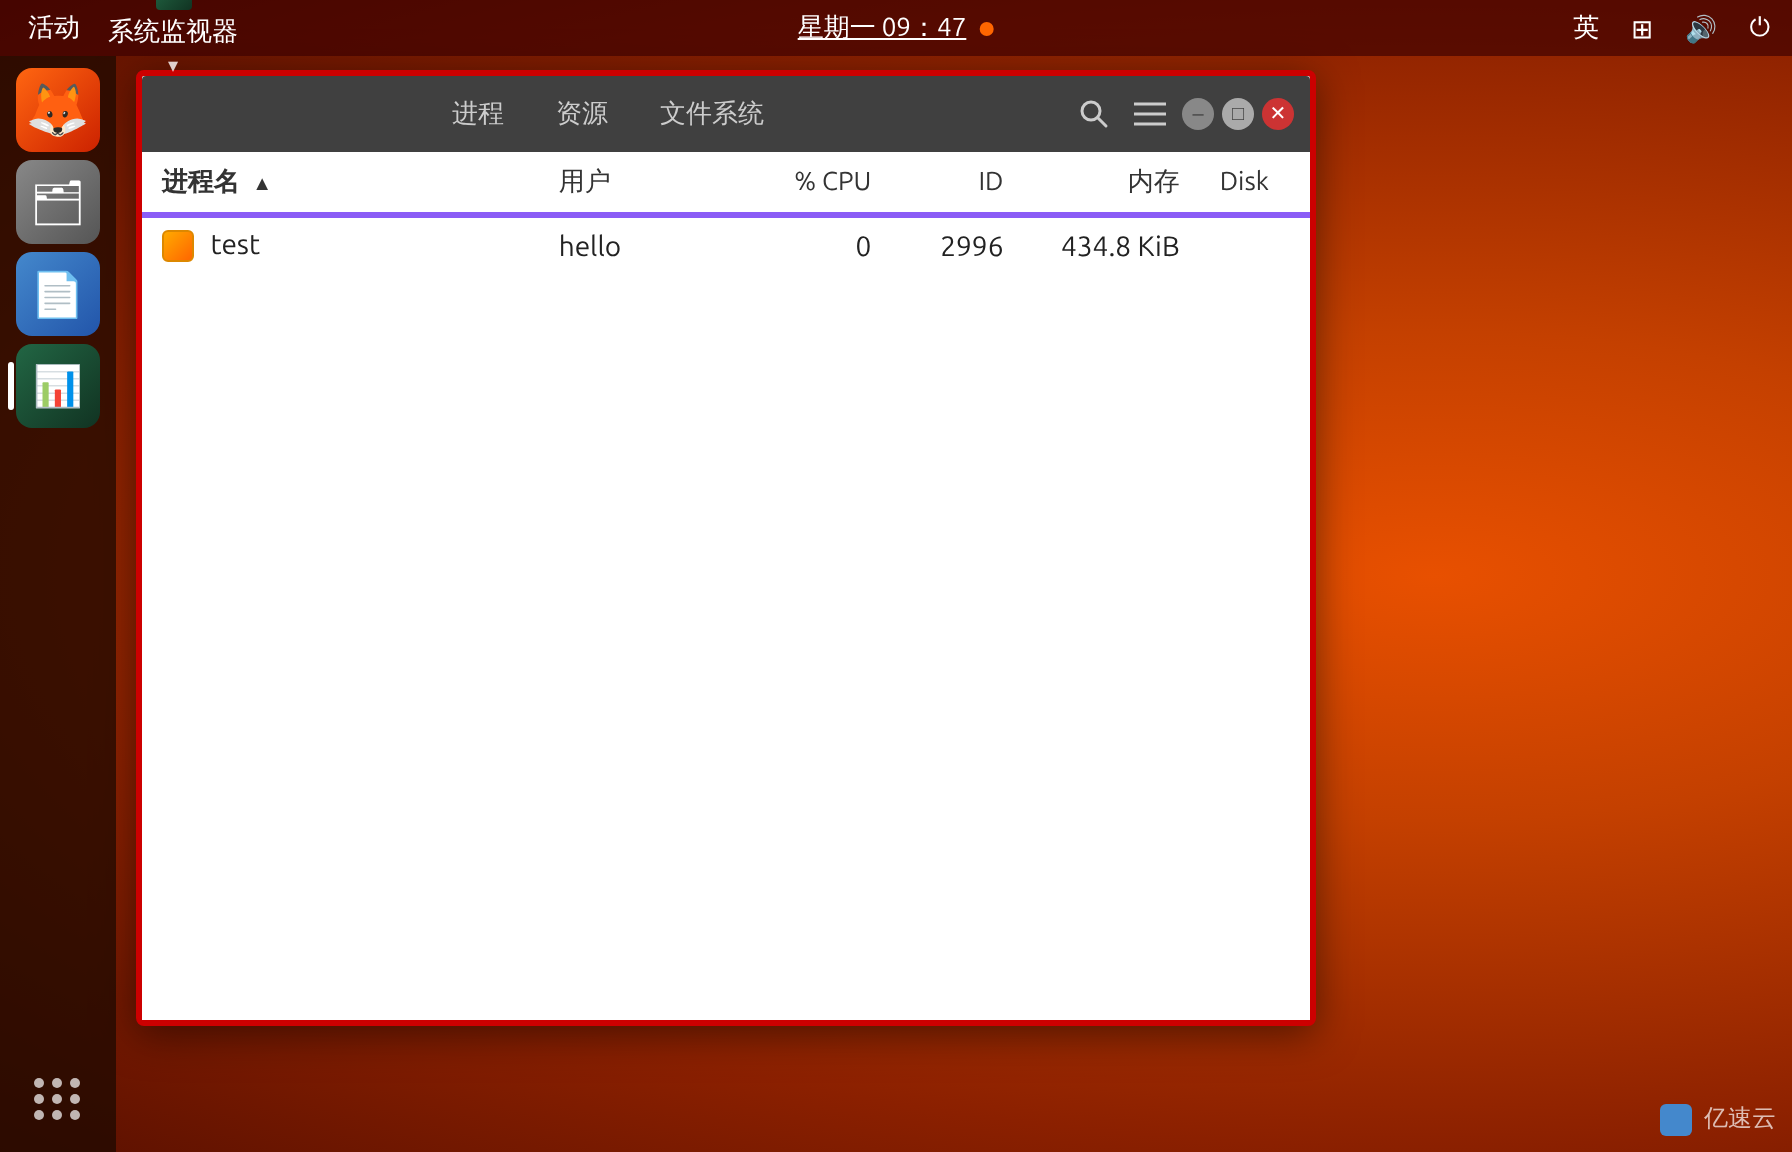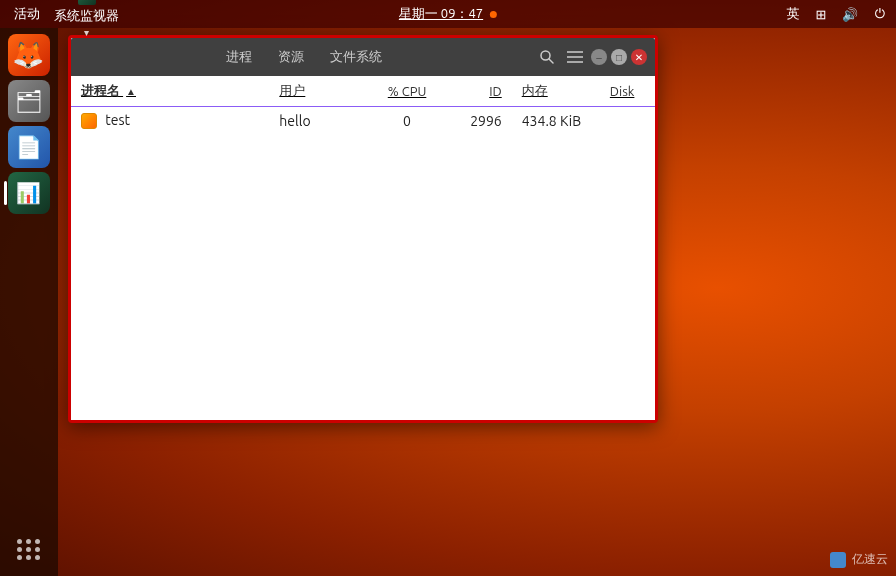--- a/index.html
+++ b/index.html
@@ -138,21 +138,21 @@
       background: rgba(255,255,255,0.7);
       border-radius: 50%;
     }
 
     
     .window {
       position: absolute;
       top: 35px;
       left: 68px;
       width: 590px;
-      height: 388px;
+      height: 478px;
       background: white;
       border: 3px solid #cc0000;
       border-radius: 4px;
       display: flex;
       flex-direction: column;
       box-shadow: 0 4px 20px rgba(0,0,0,0.5);
       z-index: 10;
     }
 
     
@@ -216,22 +216,21 @@
       flex: 1;
       overflow: hidden;
       background: white;
     }
     table {
       width: 100%;
       border-collapse: collapse;
       font-size: 13px;
     }
     thead tr {
-      border-bottom: 1px solid #8b5cf6;
-      text-decoration: underline;
+      border-bottom: 3px solid #8b5cf6;
     }
     th {
       text-align: left;
       padding: 6px 10px;
       font-weight: normal;
       color: #333;
       font-size: 13px;
       cursor: pointer;
       white-space: nowrap;
     }
@@ -253,23 +252,23 @@
       width: 16px;
       height: 16px;
       background: linear-gradient(135deg, #ffaa00, #ff6600);
       border-radius: 3px;
       margin-right: 5px;
       vertical-align: middle;
       border: 1px solid #dd8800;
     }
     .col-name { min-width: 180px; }
     .col-user { min-width: 90px; }
-    .col-cpu  { min-width: 70px; text-align: center; }
+    .col-cpu  { min-width: 70px; text-align: right; }
     .col-id   { min-width: 60px; text-align: right; }
-    .col-mem  { min-width: 80px; }
+    .col-mem  { min-width: 80px; text-align: right; }
     .col-disk { min-width: 50px; }
 
     
     .watermark {
       position: absolute;
       bottom: 8px;
       right: 8px;
       color: rgba(255,255,255,0.7);
       font-size: 12px;
       z-index: 200;

